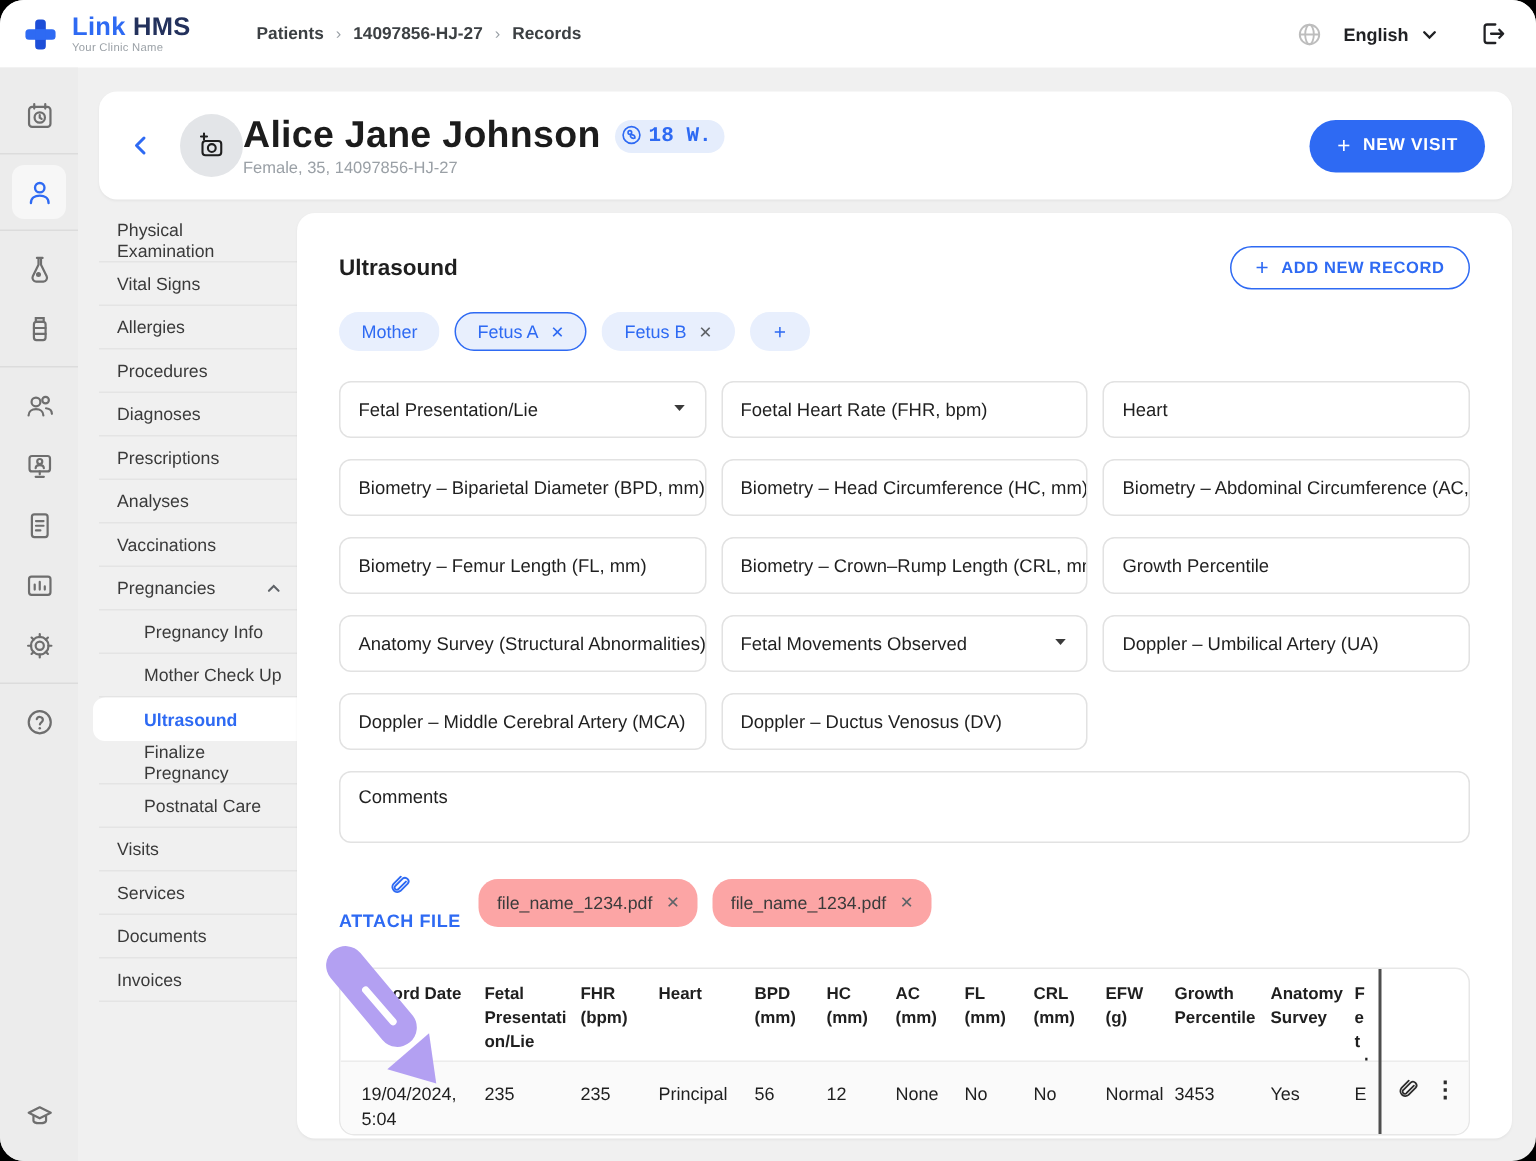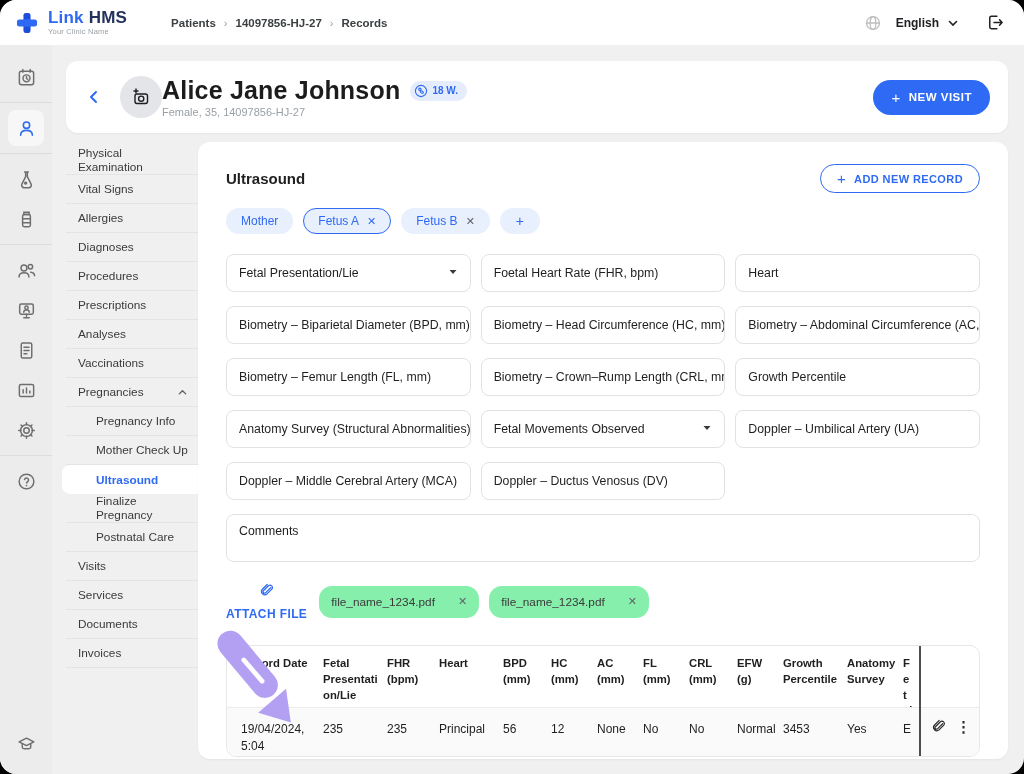--- a/index.html
+++ b/index.html
@@ -30,21 +30,21 @@
 
   .main-area { flex:1; position:relative; }
 
   
   .patient-card { margin:16px 16px 0 14px; height:72px; background:#fff; border-radius:12px; box-shadow:0 1px 2px rgba(0,0,0,.05); display:flex; align-items:center; padding:0 18px 0 20px; }
   .back-btn { color:#2e6af3; background:none; border:none; font-size:0; cursor:pointer; margin-right:18px; }
   .avatar { width:42px; height:42px; border-radius:50%; background:#e3e5e8; display:flex; align-items:center; justify-content:center; color:#202124; cursor:pointer; flex:0 0 auto; }
   .pt-meta { margin-left:0; }
   .pt-name-row { display:flex; align-items:center; gap:10px; }
   .pt-name { font-size:25px; font-weight:600; color:#1c1c1c; letter-spacing:.2px; }
-  .pt-badge { display:flex; align-items:center; gap:4px; background:#e5edfc; color:#2e6af3; border-radius:11px; padding:3px 9px 3px 4px; font-size:10px; font-weight:700; }
+  .pt-badge { display:flex; gap:4px; background:#e5edfc; color:#2e6af3; border-radius:11px; padding:3px 9px 3px 4px; font-size:14px; font-weight:700;font-family:Liberation Mono, monospace; }
   .pt-sub { font-size:11px; color:#9aa0a6; margin-top:1px; }
   .new-visit { margin-left:auto; display:flex; align-items:center; gap:8px; background:#2e6af3; color:#fff; border:none; border-radius:18px; height:35px; padding:0 18px; font-size:11.5px; font-weight:700; letter-spacing:.5px; cursor:pointer; font-family:inherit; }
   .plus-glyph { font-size:15px; font-weight:400; line-height:1; }
 
   
   .content-row { display:flex; margin:9px 16px 16px 0; padding-left:14px; height:617px; }
   .side-menu { width:132px; flex:0 0 132px; padding-top:4px; }
   .nav-item { height:29px; display:flex; align-items:center; justify-content:space-between; font-size:11.8px; color:#3a3a3a; padding:0 10px 0 12px; border-bottom:1px solid #e4e4e4; cursor:pointer; }
   .nav-item.sub { padding-left:30px; }
   .nav-item.active { background:#fff; color:#2e6af3; font-weight:700; border-radius:8px 0 0 8px; border-bottom:none; margin-left:-4px; padding-left:34px; }
@@ -65,21 +65,21 @@
 
   
   .fields-grid { display:grid; grid-template-columns:repeat(3,1fr); column-gap:10px; row-gap:14px; margin-top:20px; }
   .field { height:38px; border:1px solid #e2e2e2; border-radius:8px; display:flex; align-items:center; justify-content:space-between; padding:0 12px; font-size:12.3px; color:#1f1f1f; cursor:text; background:#fff; white-space:nowrap; overflow:hidden; }
   .field .caret { color:#444; flex:0 0 auto; margin-left:6px; }
   .comments { margin-top:14px; height:48px; border:1px solid #e2e2e2; border-radius:8px; padding:9px 12px; font-size:12.3px; color:#1f1f1f; cursor:text; background:#fff; }
 
   
   .attach-row { display:flex; align-items:center; gap:12px; margin-top:20px; }
   .attach-btn { display:flex; align-items:center; gap:9px; color:#2e6af3; background:none; border:none; font-size:12px; font-weight:700; letter-spacing:.4px; cursor:pointer; font-family:inherit;flex-direction:column; }
-  .file-chip { display:flex; align-items:center; gap:23px; background:#86efac; border-radius:13px; height:25px; padding:16px 12px; font-size:11.8px; color:#3b3b3b; }
+  .file-chip { display:flex; align-items:center; gap:9px; background:#fca5a5; border-radius:13px; height:25px; padding:16px 12px; font-size:11.8px; color:#3b3b3b; }
   .file-chip .x { color:#5f6368; font-size:11px; cursor:pointer; }
 
   
   .tbl-wrap { position:relative; margin-top:24px; border:1px solid #e7e7e7; border-radius:10px; height:112px; overflow:hidden; background:#fff; }
   .tbl-head { display:flex; padding:10px 0 0 14px; height:61px; }
   .th { font-size:11.3px; font-weight:700; color:#1f1f1f; line-height:1.4; padding-right:6px; overflow:hidden; overflow-wrap:anywhere; }
   .tbl-body-row { display:flex; padding:13px 0 0 14px; height:50px; background:#fafafa; border-top:1px solid #ececec; }
   .td { font-size:12px; color:#1f1f1f; line-height:1.4; padding-right:6px; overflow:hidden; overflow-wrap:anywhere; }
   .tbl-divider { position:absolute; top:0; bottom:0; right:58px; width:2.5px; background:#4e4e4e; }
   .row-actions { position:absolute; right:8px; top:72px; display:flex; align-items:center; gap:10px; color:#2c2c2c; }
@@ -262,24 +262,24 @@
             <div class="nav-item">
               <span>Physical Examination</span>
             </div>
             <div class="nav-item">
               <span>Vital Signs</span>
             </div>
             <div class="nav-item">
               <span>Allergies</span>
             </div>
             <div class="nav-item">
+              <span>Procedures</span>
+            </div>
+            <div class="nav-item">
               <span>Diagnoses</span>
-            </div>
-            <div class="nav-item">
-              <span>Procedures</span>
             </div>
             <div class="nav-item">
               <span>Prescriptions</span>
             </div>
             <div class="nav-item">
               <span>Analyses</span>
             </div>
             <div class="nav-item">
               <span>Vaccinations</span>
             </div>

